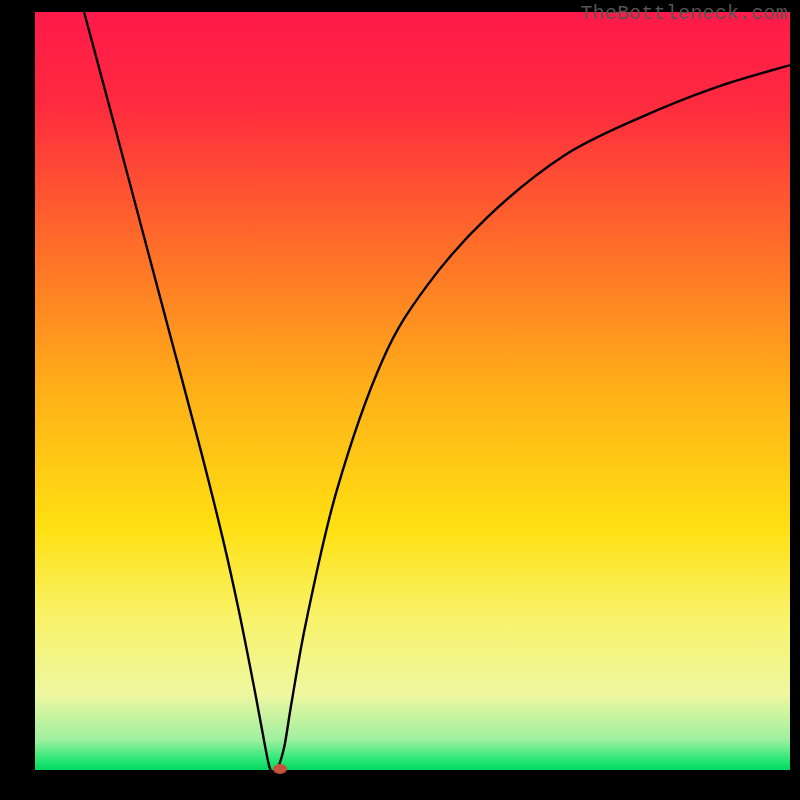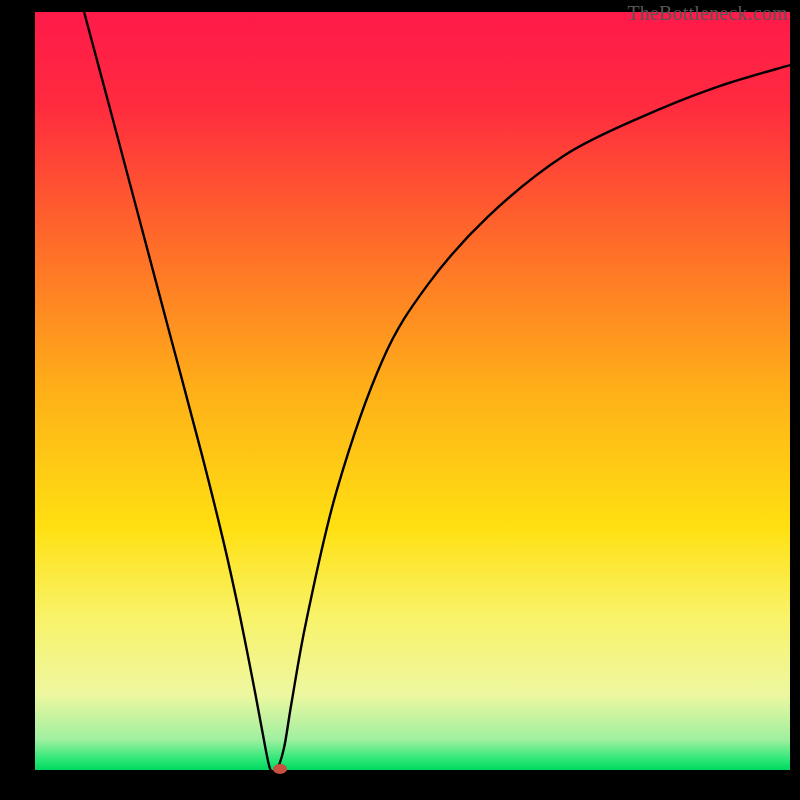--- a/index.html
+++ b/index.html
@@ -31,21 +31,21 @@
     top: 0;
     width: 100%;
     height: 100%;
   }
   .watermark {
     position: absolute;
     top: 2px;
     right: 12px;
     color: #555;
     font-size: 20px;
-    font-family: Liberation Serif, serif;
+    font-family: Liberation Mono, monospace;
     letter-spacing: 0.2px;
   }
   .curve-svg {
     position: absolute;
     left: 0;
     top: 0;
     width: 755px;
     height: 758px;
   }
   .dot {

